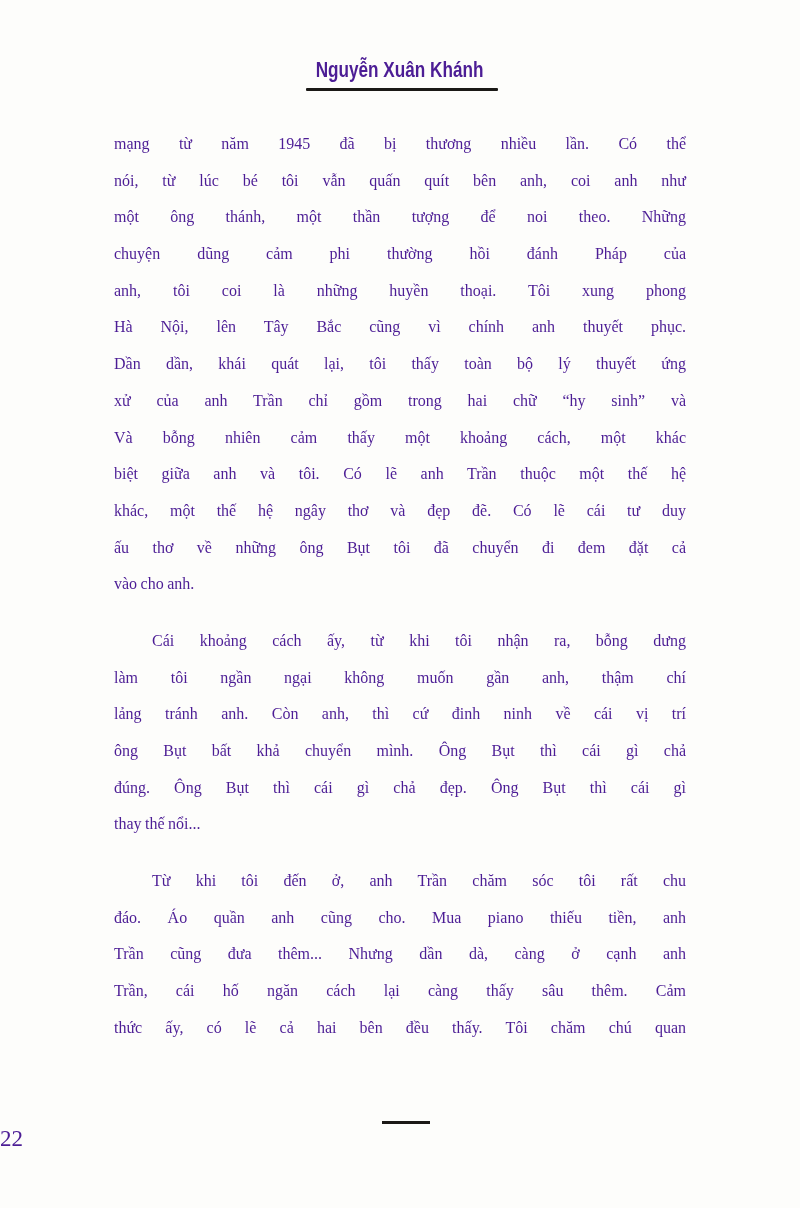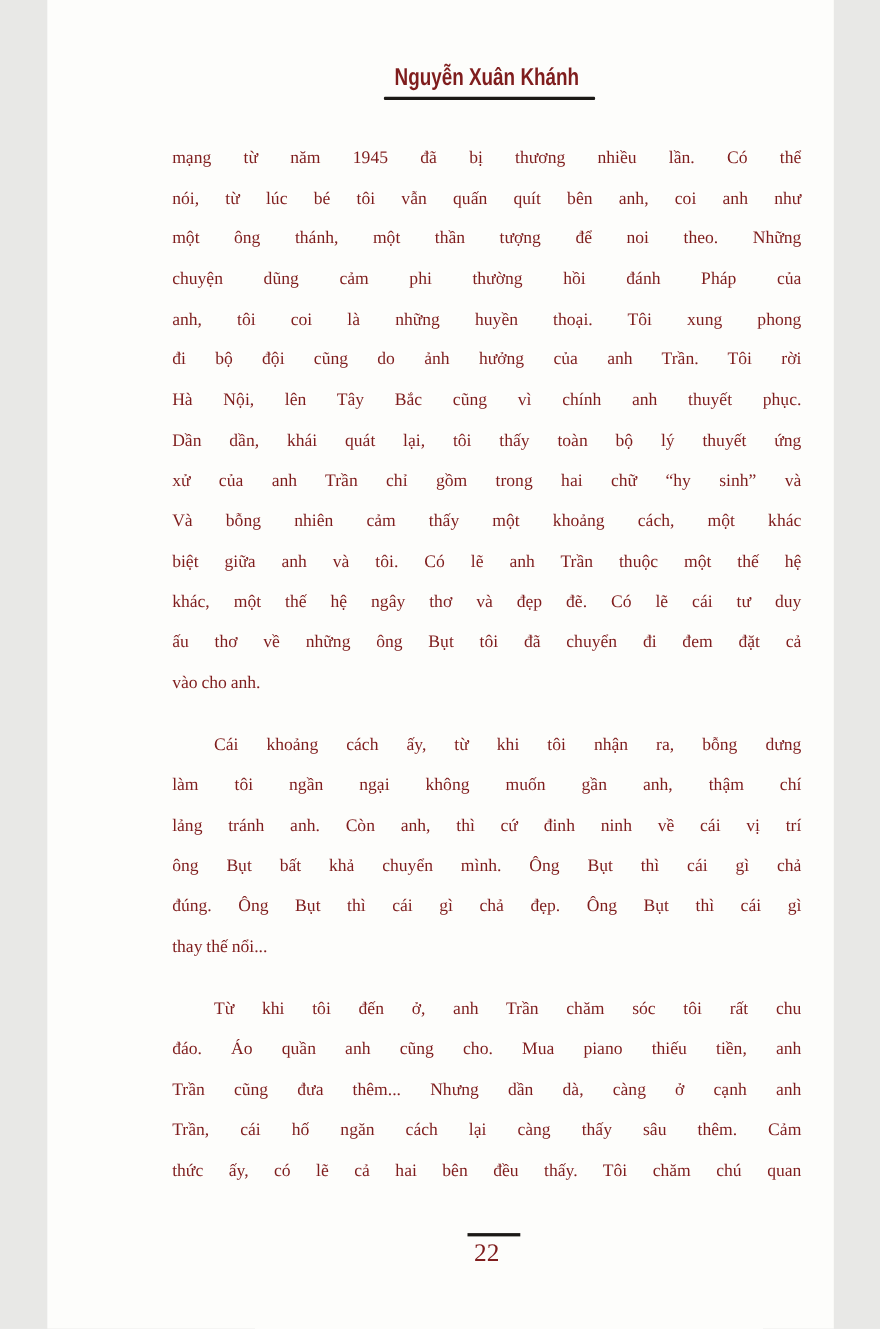--- a/index.html
+++ b/index.html
@@ -2,25 +2,25 @@
 <html><head>
 <meta charset="utf-8">
 <style>
   html, body {
     margin: 0;
     padding: 0;
     background: #e8e8e6;
   }
   .page {
     position: relative;
-    width: 715px;
+    width: 800px;
     height: 1208px;
     margin: 0 auto;
     background: #fdfdfb;
-    color: #7f1d1d;
+    color: #4c1d95;
     overflow: hidden;
   }
   
   .running-header {
     position: absolute;
     top: 57px;
     left: 0;
     width: 800px;
     text-align: center;
   }
@@ -76,42 +76,41 @@
     left: 382px;
     width: 48px;
     height: 3px;
     background: #1b1916;
   }
   .page-number {
     position: absolute;
     top: 1126px;
     left: 0;
     width: 800px;
-    text-align: center;
+    text-align: left;
     font-family: "Liberation Serif", "DejaVu Serif", serif;
     font-size: 23px;
   }
 </style>
 </head>
 <body>
 
 <div class="page">
 
   <div class="running-header">
     <span class="author">Nguyễn Xuân Khánh</span>
   </div>
   <div class="header-rule"></div>
 
   <div class="text-block">
     <div class="line">mạng từ năm 1945 đã bị thương nhiều lần. Có thể</div>
     <div class="line">nói, từ lúc bé tôi vẫn quấn quít bên anh, coi anh như</div>
     <div class="line">một ông thánh, một thần tượng để noi theo. Những</div>
     <div class="line">chuyện dũng cảm phi thường hồi đánh Pháp của</div>
     <div class="line">anh, tôi coi là những huyền thoại. Tôi xung phong</div>
-    <div class="line">đi bộ đội cũng do ảnh hưởng của anh Trần. Tôi rời</div>
     <div class="line">Hà Nội, lên Tây Bắc cũng vì chính anh thuyết phục.</div>
     <div class="line">Dần dần, khái quát lại, tôi thấy toàn bộ lý thuyết ứng</div>
     <div class="line">xử của anh Trần chỉ gồm trong hai chữ “hy sinh” và</div>
     <div class="line">Và bỗng nhiên cảm thấy một khoảng cách, một khác</div>
     <div class="line">biệt giữa anh và tôi. Có lẽ anh Trần thuộc một thế hệ</div>
     <div class="line">khác, một thế hệ ngây thơ và đẹp đẽ. Có lẽ cái tư duy</div>
     <div class="line">ấu thơ về những ông Bụt tôi đã chuyển đi đem đặt cả</div>
     <div class="line para-end">vào cho anh.</div>
     <div class="line indent">Cái khoảng cách ấy, từ khi tôi nhận ra, bỗng dưng</div>
     <div class="line">làm tôi ngần ngại không muốn gần anh, thậm chí</div>

